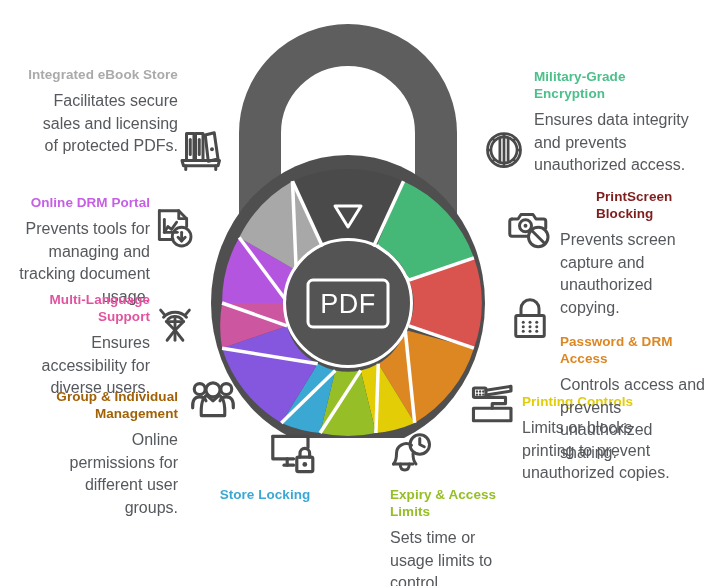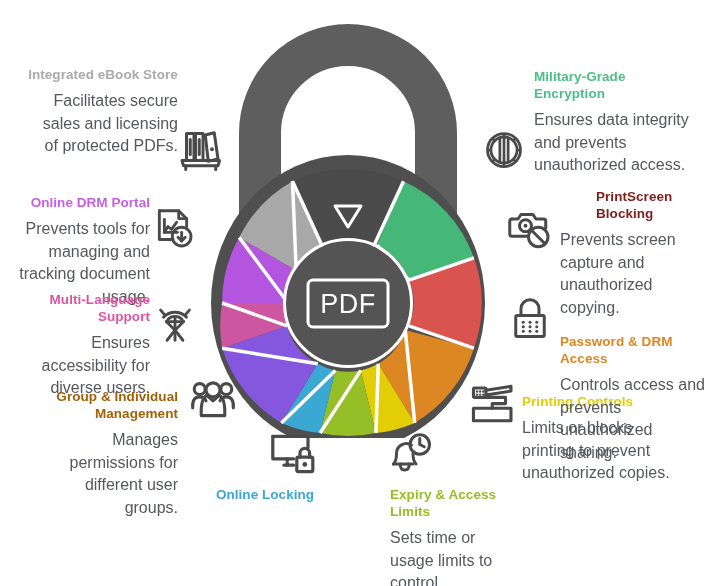--- a/index.html
+++ b/index.html
@@ -209,38 +209,38 @@
         <line x1="20" y1="30" x2="32" y2="42"></line>
         <line x1="44" y1="30" x2="32" y2="42"></line>
         <line x1="21" y1="56" x2="32" y2="42"></line>
         <line x1="43" y1="56" x2="32" y2="42"></line>
       </g>
     </svg>
   </div>
 
   <div class="feature left" style="left:42px; top:380px; width:136px;">
     <p class="ftitle" style="color:#a16207;margin-top:8px;">Group &amp; Individual Management</p>
-    <p class="fdesc">Manages permissions for different user groups.</p>
+    <p class="fdesc">Online permissions for different user groups.</p>
   </div>
   <div class="ficon" style="left:188px; top:375px; width:50px; height:50px;">
     <svg viewBox="0 0 64 64">
       <g class="icon-stroke-thin">
         <circle cx="15" cy="18" r="7"></circle>
         <path d="M 6 42 Q 5 28 15 28 Q 21 28 23 33"></path>
         <circle cx="49" cy="18" r="7"></circle>
         <path d="M 58 42 Q 59 28 49 28 Q 43 28 41 33"></path>
         <circle cx="32" cy="19" r="9"></circle>
         <path d="M 24 26 L 32 33 L 40 26"></path>
         <path d="M 24 26 Q 16 30 17 52 L 47 52 Q 48 30 40 26"></path>
       </g>
     </svg>
   </div>
 
   <div class="feature center" style="left:198px; top:486px; width:134px;">
-    <p class="ftitle" style="color:#3ba8d4;">Online Locking</p>
+    <p class="ftitle" style="color:#3ba8d4;">Store Locking</p>
   </div>
   <div class="ficon" style="left:266px; top:430px; width:52px; height:48px;">
     <svg viewBox="0 0 64 60">
       <g class="icon-stroke-thin">
         <path d="M 8 8 L 52 8 L 52 22"></path>
         <path d="M 8 8 L 8 36 L 34 36"></path>
         <line x1="22" y1="44" x2="34" y2="44"></line>
         <line x1="26" y1="36" x2="26" y2="44"></line>
         <rect x="38" y="34" width="20" height="18" rx="2"></rect>
         <path d="M 42 34 L 42 29 A 6 6 0 0 1 54 29 L 54 34"></path>

